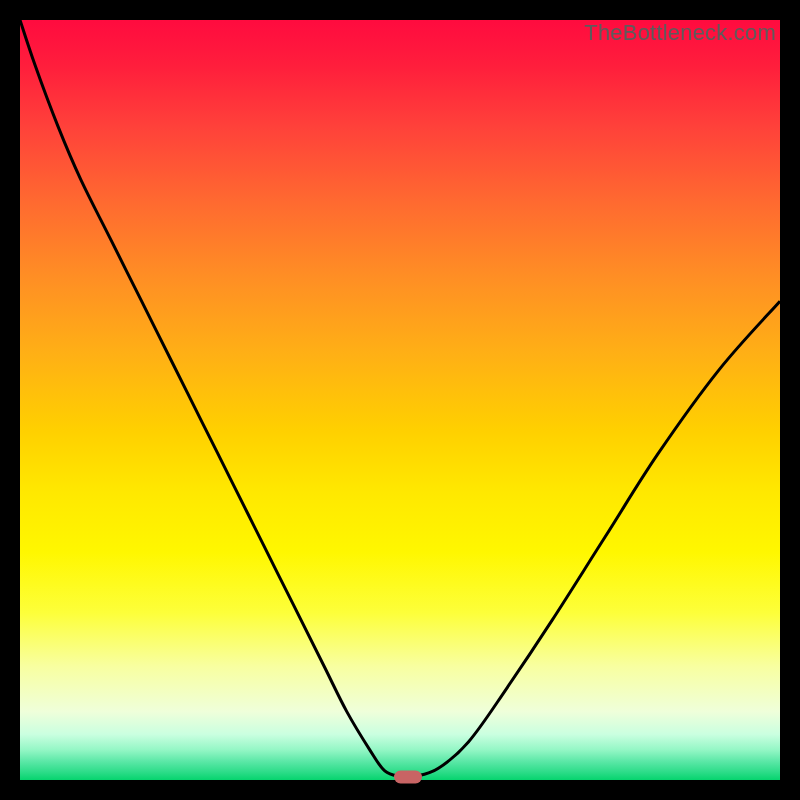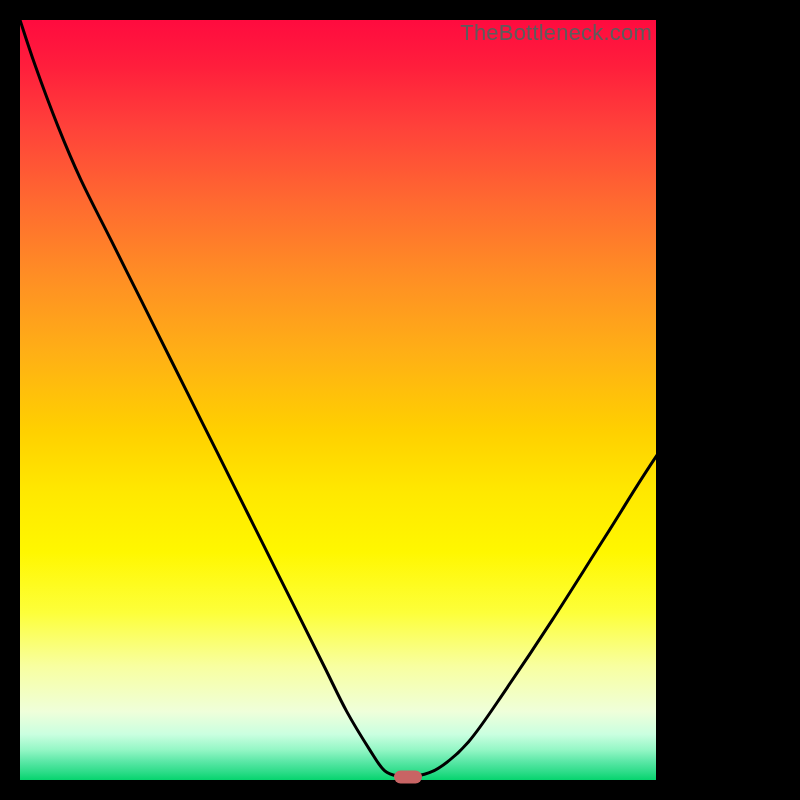--- a/index.html
+++ b/index.html
@@ -14,21 +14,21 @@
   .frame {
     position: relative;
     width: 800px;
     height: 800px;
     background: #000;
   }
   .plot-area {
     position: absolute;
     left: 20px;
     top: 20px;
-    width: 636px;
+    width: 760px;
     height: 760px;
     background: linear-gradient(to bottom,
       #ff0b3f 0%,
       #ff1e3c 6%,
       #ff413a 14%,
       #ff6a30 24%,
       #ff8f24 34%,
       #ffb015 44%,
       #ffd000 54%,
       #ffe800 62%,

